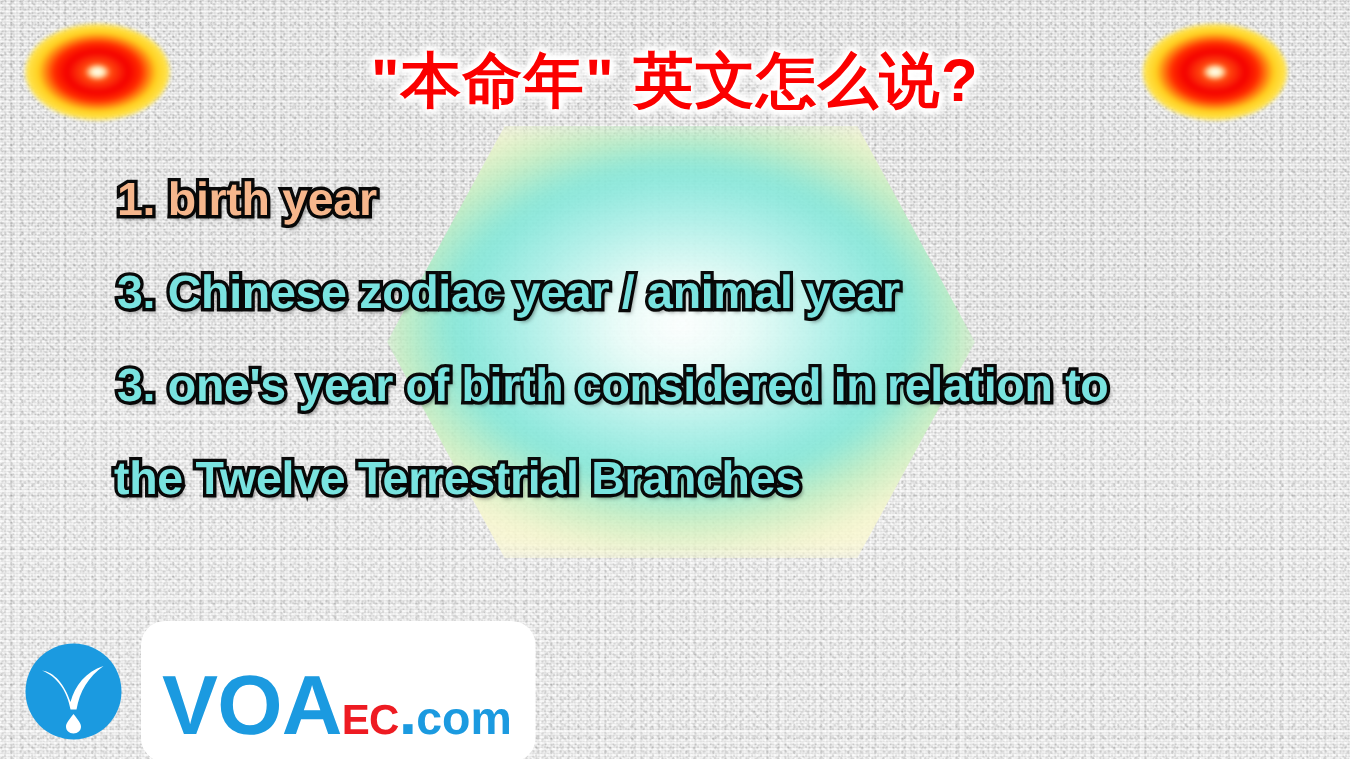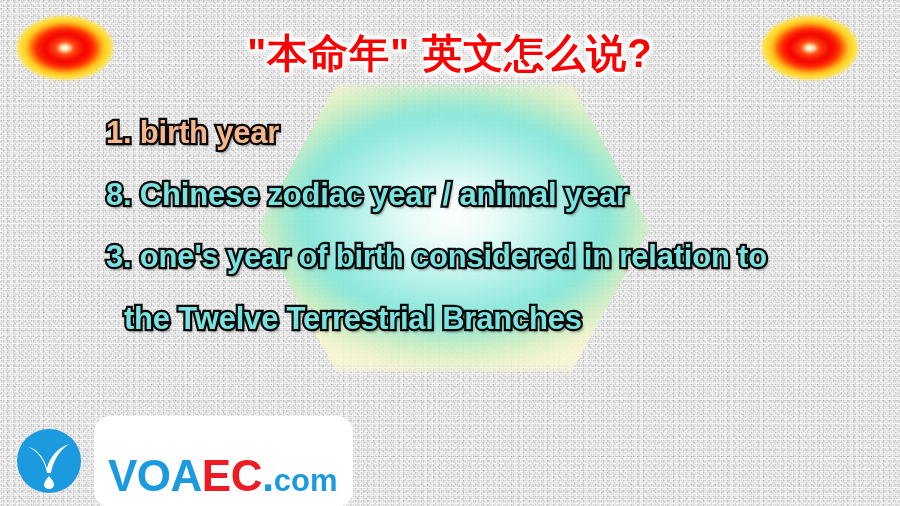--- a/index.html
+++ b/index.html
@@ -120,25 +120,24 @@
     font-weight: bold;
     font-size: 31px;
     letter-spacing: -0.2px;
     line-height: 62px;
     height: 62px;
     white-space: nowrap;
     padding-left: 78px;
     -webkit-text-stroke: 4.5px #0a0a0a;
     paint-order: stroke fill;
     text-shadow: 2px 3px 3px rgba(0,0,0,.45);
-    margin-left: 28px;
   }
   .line.peach { color: #f6b68c; }
   .line.cyan  { color: #79e3e0; }
-  .line.indent { padding-left: 96px; }
+  .line.indent { padding-left: 76px; }
 
   
   #logo {
     position: absolute;
     left: 16px;
     top: 425px;
     height: 72px;
     display: flex;
     align-items: center;
   }
@@ -151,24 +150,24 @@
     margin-left: 12px;
     background: #ffffff;
     border-radius: 16px;
     padding: 3px 16px 6px 14px;
     display: flex;
     align-items: baseline;
     font-family: "Liberation Sans", sans-serif;
     font-weight: bold;
     letter-spacing: -0.5px;
   }
-  .w-voa  { color: #1b9ae0; font-size: 44px; }
+  .w-voa  { color: #1b9ae0; font-size: 56px; }
   .w-ec   {
     color: #ee1b22;
-    font-size: 44px;
+    font-size: 28px;
     background-image:
       radial-gradient(circle, #ffffff 36%, transparent 38%);
     background-size: 9px 9px;
     background-clip: text;
     -webkit-background-clip: text;
     position: relative;
   }
   .w-dot  { color: #1b9ae0; font-size: 44px; }
   .w-com  { color: #1b9ae0; font-size: 31px; letter-spacing: 0; margin-top: 44px; }
 </style>
@@ -182,21 +181,21 @@
 
   <div id="hexagon"></div>
 
   <div class="lamp" id="lamp-left"></div>
   <div class="lamp" id="lamp-right"></div>
 
   <div id="title">"本命年" 英文怎么说?</div>
 
   <div id="lines">
     <div class="line peach">1. birth year</div>
-    <div class="line cyan">8. Chinese zodiac year / animal year</div>
+    <div class="line cyan">3. Chinese zodiac year / animal year</div>
     <div class="line cyan">3. one's year of birth considered in relation to</div>
     <div class="line cyan indent">the Twelve Terrestrial Branches</div>
   </div>
 
   <div id="logo">
     <svg id="logo-mark" viewBox="0 0 66 66">
       <circle cx="33" cy="33" r="32" fill="#1b9ae0"></circle>
       <path d="M12 19 C20 20 27 28 31 40 C34 29 41 20 53 16
                C43 23 37 33 35 45 L31 45 C29 33 22 23 12 19 Z" fill="#ffffff"></path>
       <path d="M33 48 C36 52 38 54 38 56.5 C38 59 35.8 61 33 61

